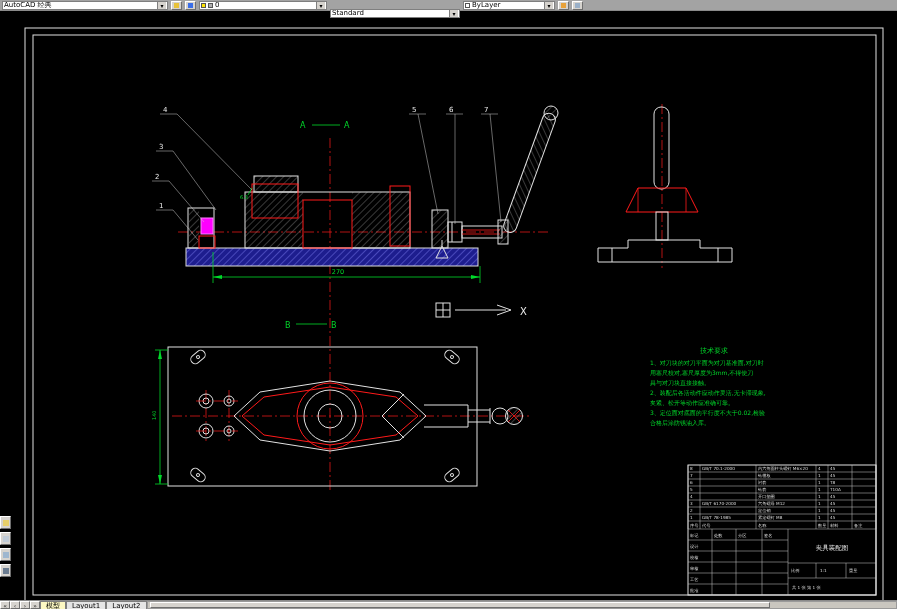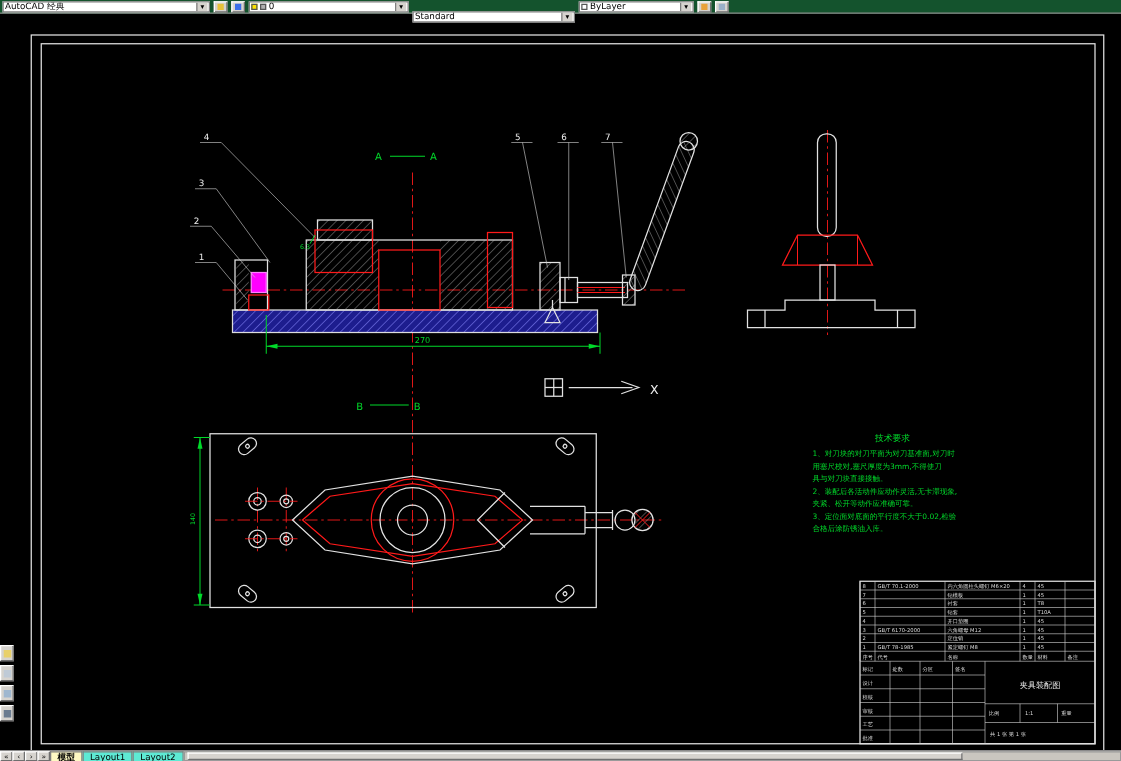--- a/index.html
+++ b/index.html
@@ -1,41 +1,41 @@
 <!DOCTYPE html>
 <html><head>
 <meta charset="utf-8">
 <style>
   html,body{margin:0;padding:0;width:897px;height:609px;overflow:hidden;background:#000;
     font-family:"DejaVu Sans",sans-serif;}
   #stage{position:relative;width:897px;height:609px;background:#000;}
 
   
-  .toolbar{position:absolute;top:0;left:0;width:897px;height:11px;background:#14532d;
+  .toolbar{position:absolute;top:0;left:0;width:897px;height:11px;background:#a3a3a3;
     border-bottom:1px solid #8a8a8a;display:flex;align-items:center;gap:3px;
     padding:0 2px;z-index:6;font-size:7px;color:#000;box-sizing:border-box;}
   .combo{height:9px;background:#fff;border:1px solid #7f7f7f;display:flex;align-items:center;
     box-sizing:border-box;padding:0 1px;overflow:hidden;white-space:nowrap;}
   .combo .combo-text{font-size:7px;line-height:8px;}
   .combo .combo-arrow{margin-left:auto;width:8px;height:7px;background:#d6d3ce;
     border-left:1px solid #7f7f7f;font-size:6px;line-height:7px;text-align:center;}
   .tbtn{width:11px;height:9px;background:#d6d3ce;border:1px solid;border-color:#fff #6f6f6f #6f6f6f #fff;
     display:flex;align-items:center;justify-content:center;box-sizing:border-box;}
   .glyph{width:5px;height:5px;display:block;}
   .sw{width:5px;height:5px;display:inline-block;margin-right:2px;border:1px solid #555;box-sizing:border-box;}
 
   
   .tabbar{position:absolute;left:0;bottom:0;width:897px;height:9px;background:#d6d3ce;
     border-top:1px solid #8a8a8a;display:flex;align-items:stretch;z-index:6;
     font-size:7px;color:#000;box-sizing:border-box;}
   .tarrow{width:10px;border:1px solid;border-color:#fff #6f6f6f #6f6f6f #fff;background:#d6d3ce;
     font-size:6px;line-height:7px;text-align:center;box-sizing:border-box;}
-  .tab{padding:0 5px;border:1px solid #7f7f7f;border-bottom:none;background:#5eead4;
+  .tab{padding:0 5px;border:1px solid #7f7f7f;border-bottom:none;background:#e5e5e5;
     line-height:8px;box-sizing:border-box;}
-  .tab.active{background:#fef9c3;font-weight:bold;}
+  .tab.active{background:#fef9c3;font-weight:normal;}
   .hscroll{flex:1;background:#c9c6bf;border:1px solid #9a9a9a;box-sizing:border-box;position:relative;}
   .hthumb{position:absolute;left:2px;top:0;bottom:0;width:620px;background:#d6d3ce;
     border:1px solid;border-color:#fff #6f6f6f #6f6f6f #fff;box-sizing:border-box;}
 
   
   .palette{position:absolute;left:0;top:516px;width:12px;display:flex;flex-direction:column;gap:3px;z-index:5;}
   .picon{width:11px;height:13px;background:#d6d3ce;border:1px solid;border-color:#fff #6f6f6f #6f6f6f #fff;
     display:flex;align-items:center;justify-content:center;box-sizing:border-box;}
   .picon span{width:6px;height:6px;display:block;}
 

